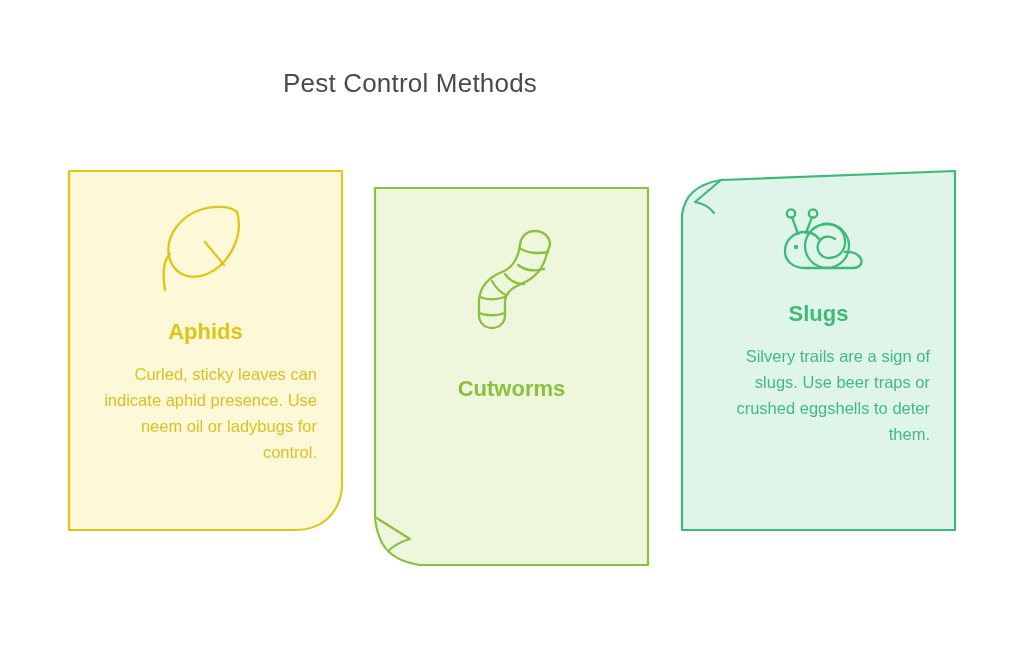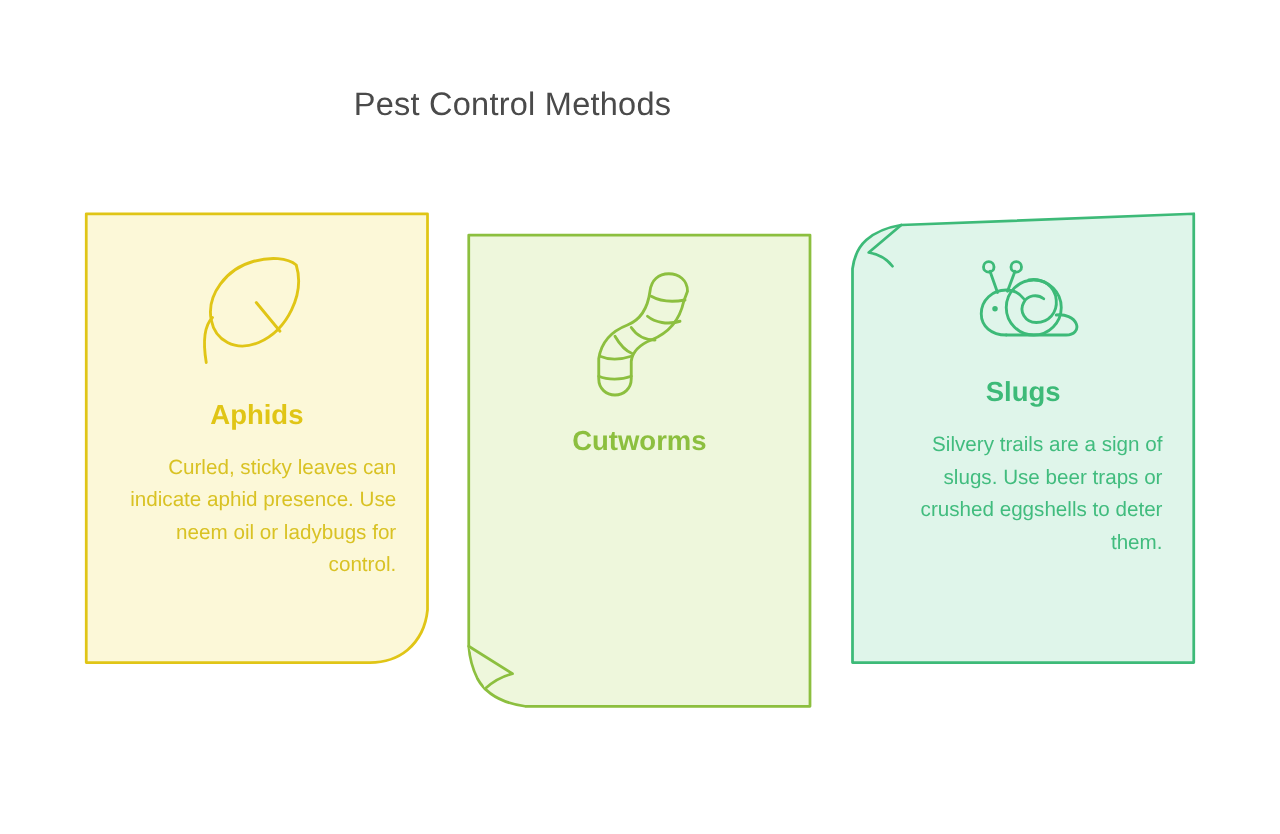--- a/index.html
+++ b/index.html
@@ -82,21 +82,21 @@
   #card-aphids .card-heading { margin-top: 22px; color: #E0C516; }
   #card-aphids .card-body { margin-top: 17px; color: #D9C224; }
 
   
   #card-cutworms {
     left: 374px;
     top: 187px;
     width: 275px;
     height: 379px;
   }
-  #card-cutworms .card-inner { padding: 4px 24px; }
+  #card-cutworms .card-inner { padding: 16px 24px; gap: 24px; }
   #card-cutworms .icon-wrap { margin-top: 24px; }
   #card-cutworms .card-heading { margin-top: 22px; color: #8CBF3F; }
   #card-cutworms .card-body { margin-top: 17px; color: #86BA3E; }
 
   
   #card-slugs {
     left: 681px;
     top: 170px;
     width: 275px;
     height: 361px;

